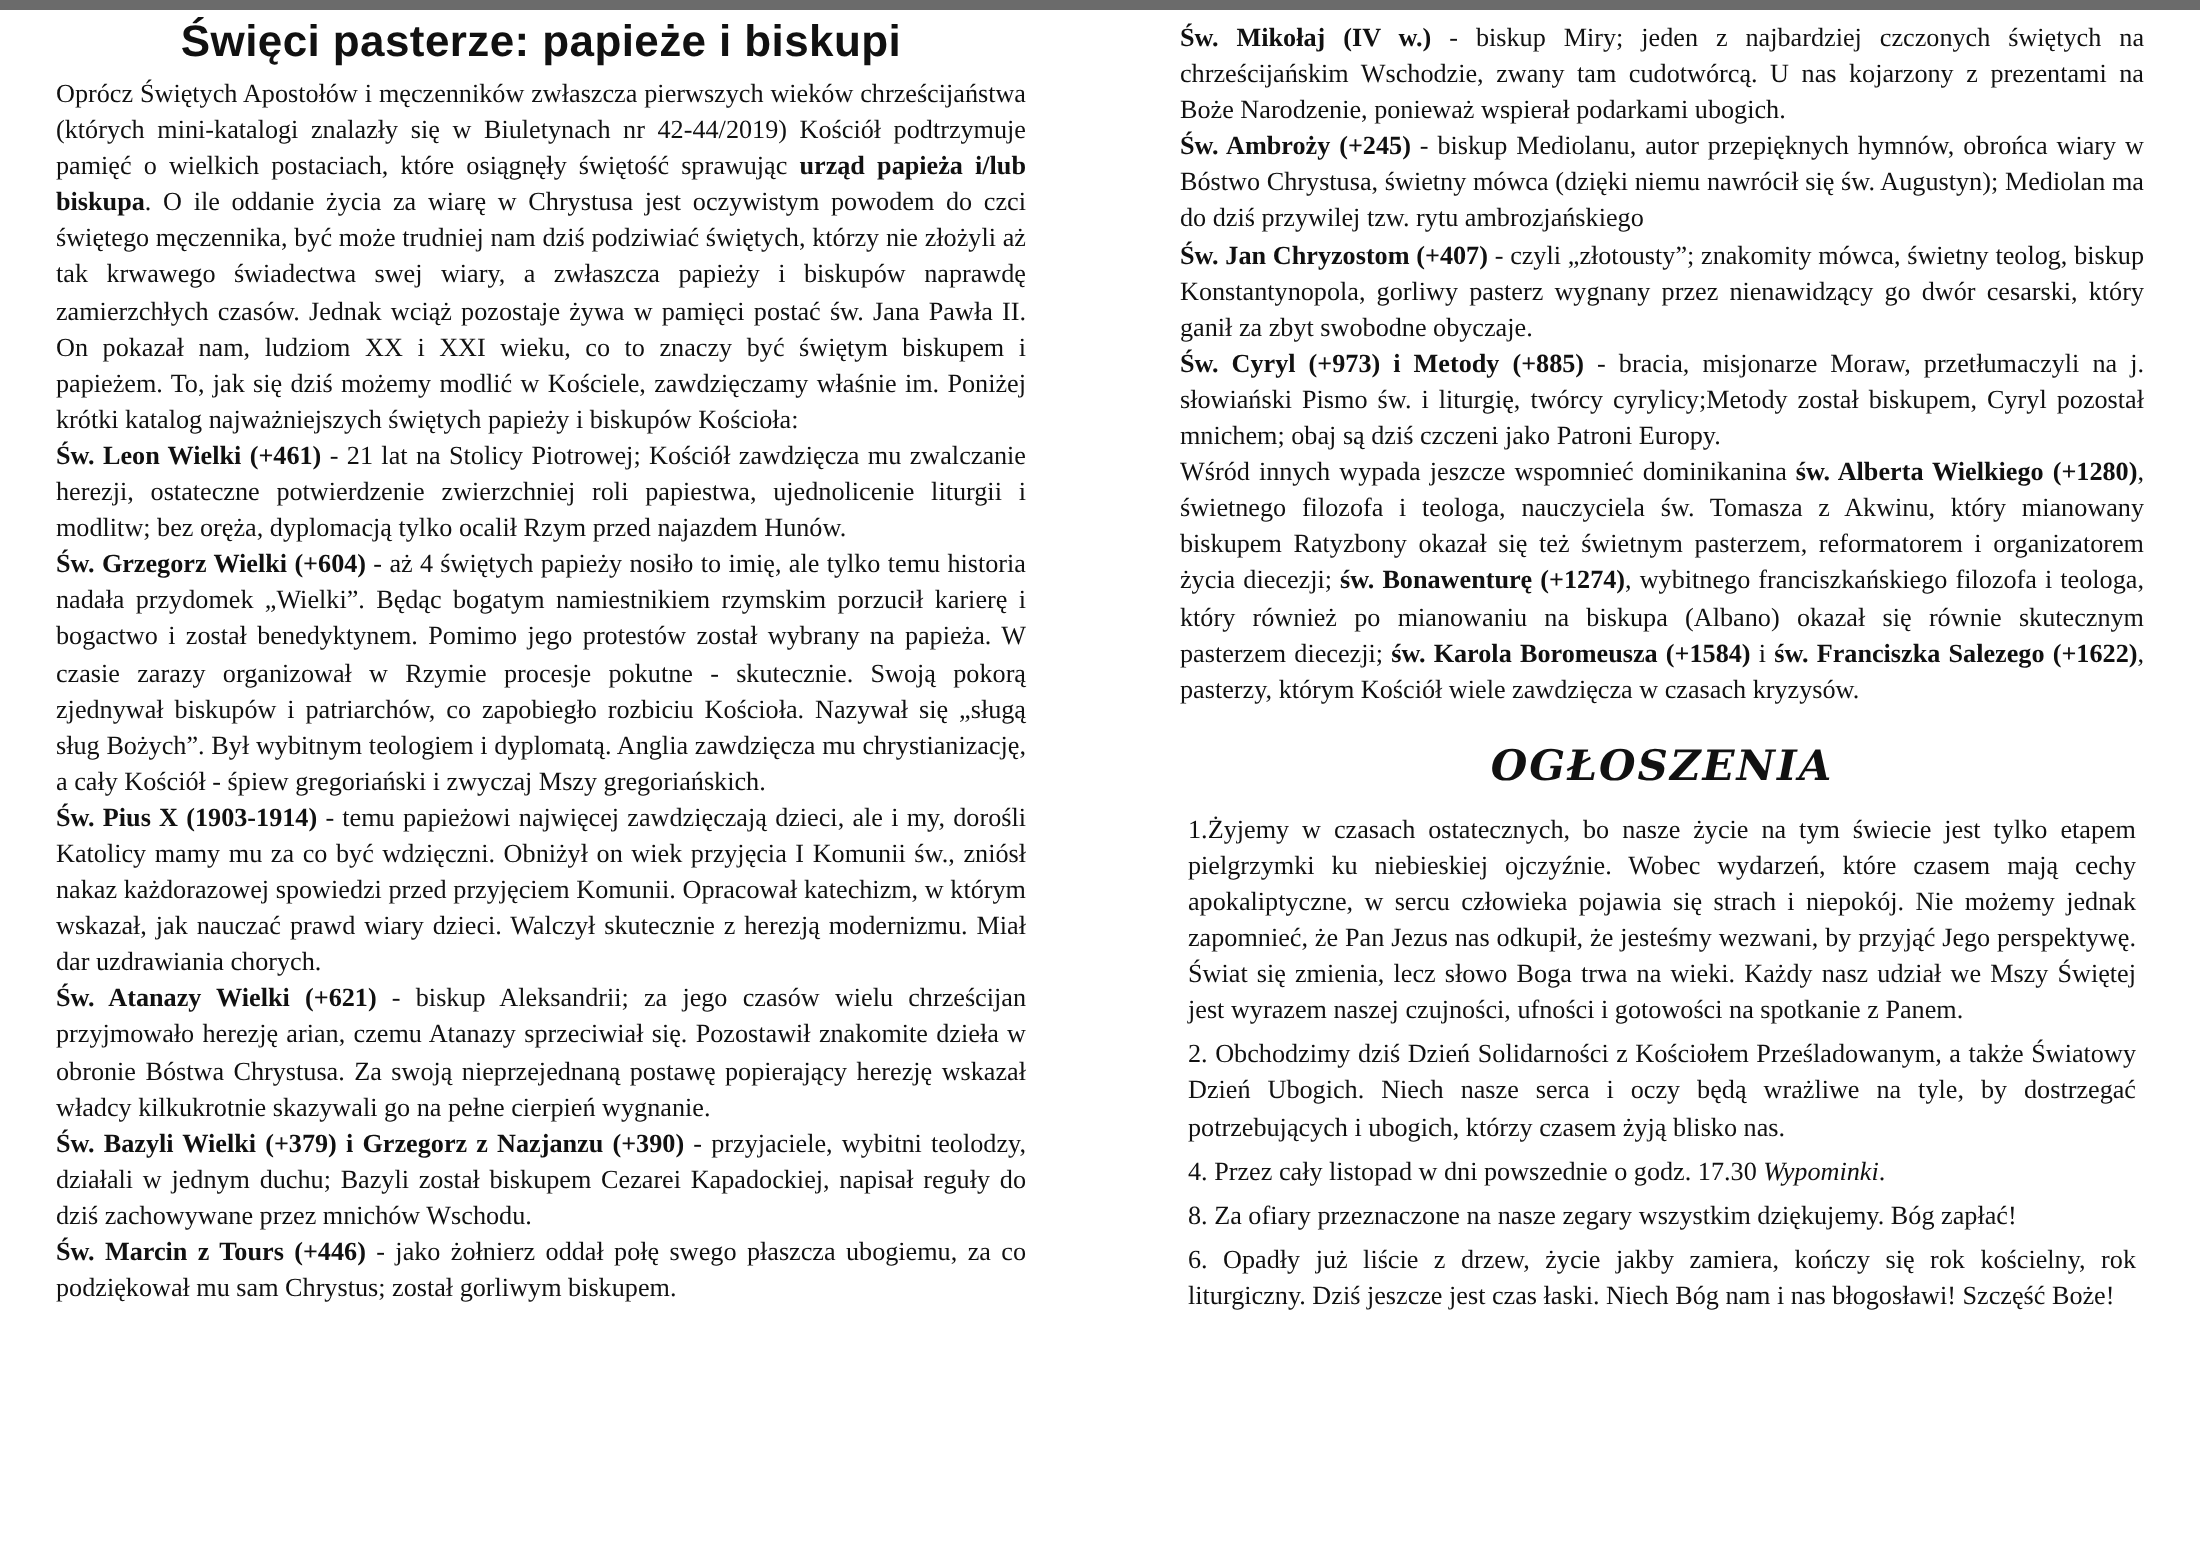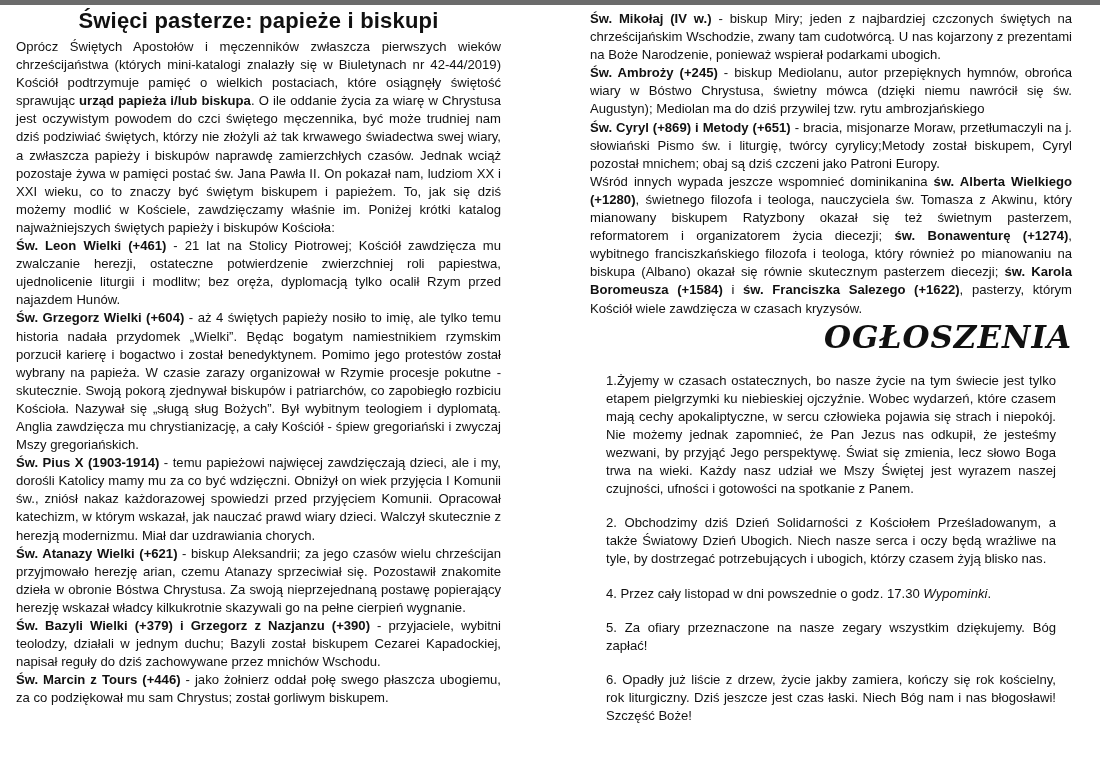--- a/index.html
+++ b/index.html
@@ -1,27 +1,27 @@
 <!DOCTYPE html>
 <html><head>
 <meta charset="utf-8">
 <style>
   html, body { margin: 0; padding: 0; background: #ffffff; }
   body { width: 1100px; height: 778px; position: relative; overflow: hidden;
          font-family: "Liberation Sans", sans-serif; color: #111; }
   .topbar { position: absolute; left: 0; top: 0; width: 1100px; height: 5px; background: #6b6b6b; }
   .col { position: absolute; top: 6px; font-size: 13.1px; line-height: 18.1px; text-align: justify; }
-  .col-left { left: 16px; width: 485px; }
+  .col-left { left: 28px; width: 485px; }
   .col-right { left: 590px; width: 482px; top: 10px; }
   h1.title { font-size: 22px; font-weight: bold; text-align: center; margin: 0 0 2px 0; line-height: 30px; letter-spacing: 0.2px; }
-  p { margin: 0; }
+  p { margin: 0; font-family: Liberation Serif, serif; }
   b { font-weight: bold; }
   .announce-title { font-family: "DejaVu Serif", serif; font-style: italic; font-weight: bold;
-                    font-size: 31px; text-align: right; line-height: 38px; margin: 0 0 4px 0; letter-spacing: 1px; }
-  .ann p { margin: 16px; }
+                    font-size: 21px; text-align: center; line-height: 38px; margin: 10px 0 4px 0; letter-spacing: 1px; }
+  .ann p { margin: 4px; }
   i { font-style: italic; }
 </style>
 </head>
 <body>
 
 <div class="topbar"></div>
 
 <div class="col col-left">
   <h1 class="title">Święci pasterze: papieże i biskupi</h1>
   <p><span>Oprócz Świętych Apostołów i męczenników zwłaszcza pierwszych wieków chrześcijaństwa (których mini-katalogi znalazły się w Biuletynach nr 42-44/2019) Kościół podtrzymuje pamięć o wielkich postaciach, które osiągnęły świętość sprawując </span><b>urząd papieża i/lub biskupa</b><span>. O ile oddanie życia za wiarę w Chrystusa jest oczywistym powodem do czci świętego męczennika, być może trudniej nam dziś podziwiać świętych, którzy nie złożyli aż tak krwawego świadectwa swej wiary, a zwłaszcza papieży i biskupów naprawdę zamierzchłych czasów. Jednak wciąż pozostaje żywa w pamięci postać św. Jana Pawła II. On pokazał nam, ludziom XX i XXI wieku, co to znaczy być świętym biskupem i papieżem. To, jak się dziś możemy modlić w Kościele, zawdzięczamy właśnie im. Poniżej krótki katalog najważniejszych świętych papieży i biskupów Kościoła:</span></p>
@@ -29,25 +29,26 @@
   <p><b>Św. Grzegorz Wielki (+604)</b><span> - aż 4 świętych papieży nosiło to imię, ale tylko temu historia nadała przydomek „Wielki”. Będąc bogatym namiestnikiem rzymskim porzucił karierę i bogactwo i został benedyktynem. Pomimo jego protestów został wybrany na papieża. W czasie zarazy organizował w Rzymie procesje pokutne - skutecznie. Swoją pokorą zjednywał biskupów i patriarchów, co zapobiegło rozbiciu Kościoła. Nazywał się „sługą sług Bożych”. Był wybitnym teologiem i dyplomatą. Anglia zawdzięcza mu chrystianizację, a cały Kościół - śpiew gregoriański i zwyczaj Mszy gregoriańskich.</span></p>
   <p><b>Św. Pius X (1903-1914)</b><span> - temu papieżowi najwięcej zawdzięczają dzieci, ale i my, dorośli Katolicy mamy mu za co być wdzięczni. Obniżył on wiek przyjęcia I Komunii św., zniósł nakaz każdorazowej spowiedzi przed przyjęciem Komunii. Opracował katechizm, w którym wskazał, jak nauczać prawd wiary dzieci. Walczył skutecznie z herezją modernizmu. Miał dar uzdrawiania chorych.</span></p>
   <p><b>Św. Atanazy Wielki (+621)</b><span> - biskup Aleksandrii; za jego czasów wielu chrześcijan przyjmowało herezję arian, czemu Atanazy sprzeciwiał się. Pozostawił znakomite dzieła w obronie Bóstwa Chrystusa. Za swoją nieprzejednaną postawę popierający herezję wskazał władcy kilkukrotnie skazywali go na pełne cierpień wygnanie.</span></p>
   <p><b>Św. Bazyli Wielki (+379) i Grzegorz z Nazjanzu (+390)</b><span> - przyjaciele, wybitni teolodzy, działali w jednym duchu; Bazyli został biskupem Cezarei Kapadockiej, napisał reguły do dziś zachowywane przez mnichów Wschodu.</span></p>
   <p><b>Św. Marcin z Tours (+446)</b><span> - jako żołnierz oddał połę swego płaszcza ubogiemu, za co podziękował mu sam Chrystus; został gorliwym biskupem.</span></p>
 </div>
 
 <div class="col col-right">
   <p><b>Św. Mikołaj (IV w.)</b><span> - biskup Miry; jeden z najbardziej czczonych świętych na chrześcijańskim Wschodzie, zwany tam cudotwórcą. U nas kojarzony z prezentami na Boże Narodzenie, ponieważ wspierał podarkami ubogich.</span></p>
   <p><b>Św. Ambroży (+245)</b><span> - biskup Mediolanu, autor przepięknych hymnów, obrońca wiary w Bóstwo Chrystusa, świetny mówca (dzięki niemu nawrócił się św. Augustyn); Mediolan ma do dziś przywilej tzw. rytu ambrozjańskiego</span></p>
-  <p><b>Św. Cyryl (+869) i Metody (+651)</b><span> - bracia, misjonarze Moraw, przetłumaczyli na j. słowiański Pismo św. i liturgię, twórcy cyrylicy;Metody został biskupem, Cyryl pozostał mnichem; obaj są dziś czczeni jako Patroni Europy.</span></p>
+  <p><b>Św. Jan Chryzostom (+407)</b><span> - czyli „złotousty”; znakomity mówca, świetny teolog, biskup Konstantynopola, gorliwy pasterz wygnany przez nienawidzący go dwór cesarski, który ganił za zbyt swobodne obyczaje.</span></p>
+  <p><b>Św. Cyryl (+973) i Metody (+885)</b><span> - bracia, misjonarze Moraw, przetłumaczyli na j. słowiański Pismo św. i liturgię, twórcy cyrylicy;Metody został biskupem, Cyryl pozostał mnichem; obaj są dziś czczeni jako Patroni Europy.</span></p>
   <p><span>Wśród innych wypada jeszcze wspomnieć dominikanina </span><b>św. Alberta Wielkiego (+1280)</b><span>, świetnego filozofa i teologa, nauczyciela św. Tomasza z Akwinu, który mianowany biskupem Ratyzbony okazał się też świetnym pasterzem, reformatorem i organizatorem życia diecezji; </span><b>św. Bonawenturę (+1274)</b><span>, wybitnego franciszkańskiego filozofa i teologa, który również po mianowaniu na biskupa (Albano) okazał się równie skutecznym pasterzem diecezji; </span><b>św. Karola Boromeusza (+1584)</b><span> i </span><b>św. Franciszka Salezego (+1622)</b><span>, pasterzy, którym Kościół wiele zawdzięcza w czasach kryzysów.</span></p>
 
   <div class="announce-title">OGŁOSZENIA</div>
 
   <div class="ann">
     <p>1.Żyjemy w czasach ostatecznych, bo nasze życie na tym świecie jest tylko etapem pielgrzymki ku niebieskiej ojczyźnie. Wobec wydarzeń, które czasem mają cechy apokaliptyczne, w sercu człowieka pojawia się strach i niepokój. Nie możemy jednak zapomnieć, że Pan Jezus nas odkupił, że jesteśmy wezwani, by przyjąć Jego perspektywę. Świat się zmienia, lecz słowo Boga trwa na wieki. Każdy nasz udział we Mszy Świętej jest wyrazem naszej czujności, ufności i gotowości na spotkanie z Panem.</p>
     <p>2. Obchodzimy dziś Dzień Solidarności z Kościołem Prześladowanym, a także Światowy Dzień Ubogich. Niech nasze serca i oczy będą wrażliwe na tyle, by dostrzegać potrzebujących i ubogich, którzy czasem żyją blisko nas.</p>
     <p><span>4. Przez cały listopad w dni powszednie o godz. 17.30 </span><i>Wypominki</i><span>.</span></p>
-    <p>5. Za ofiary przeznaczone na nasze zegary wszystkim dziękujemy. Bóg zapłać!</p>
+    <p>8. Za ofiary przeznaczone na nasze zegary wszystkim dziękujemy. Bóg zapłać!</p>
     <p>6. Opadły już liście z drzew, życie jakby zamiera, kończy się rok kościelny, rok liturgiczny. Dziś jeszcze jest czas łaski. Niech Bóg nam i nas błogosławi! Szczęść Boże!</p>
   </div>
 </div>
 
 </body></html>

